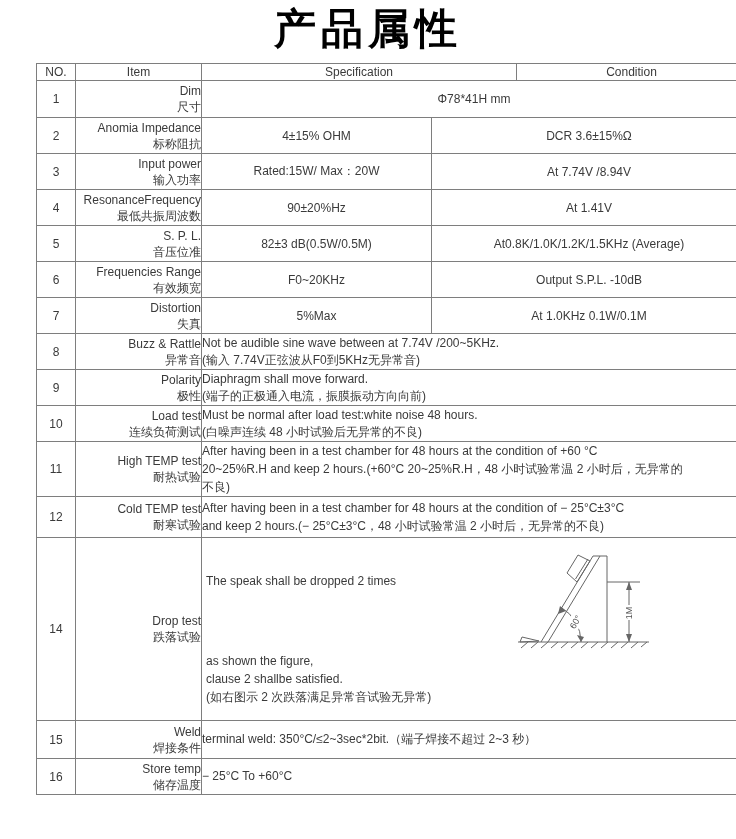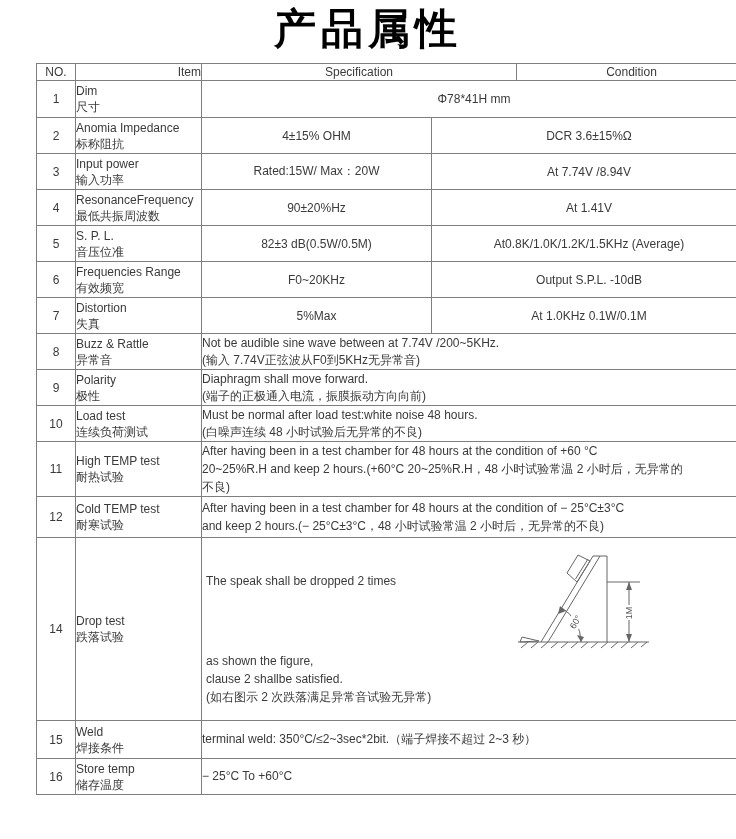--- a/index.html
+++ b/index.html
@@ -5,23 +5,23 @@
   html,body{margin:0;padding:0;background:#fff;}
   body{font-family:"Liberation Sans","DejaVu Sans",sans-serif;color:#3a3a3a;}
   .page{position:relative;width:736px;height:839px;background:#fff;overflow:hidden;}
   .title{position:absolute;top:2px;left:0;width:736px;text-align:center;
          font-size:42px;font-weight:bold;color:#000;letter-spacing:5px;line-height:54px;}
   table.spec{position:absolute;left:36px;top:63px;width:710px;
              border-collapse:collapse;table-layout:fixed;}
   table.spec th, table.spec td{border:1px solid #7e7e7e;font-size:12px;font-weight:normal;
              vertical-align:middle;padding:0;overflow:hidden;}
   th.hdr{line-height:15px;text-align:center;}
-  th.hdr-item{text-align:right;padding-left:3px;}
+  th.hdr-item{text-align:center;padding-left:3px;}
   td.c-no{text-align:center;}
-  td.c-item{text-align:left;padding-left:3px;}
+  td.c-item{text-align:right;padding-left:3px;}
   .c-item div{line-height:16px;white-space:nowrap;}
   td.c-spec, td.c-cond, td.c-merged-center{text-align:center;white-space:nowrap;}
   td.c-merged-left{text-align:left;padding-left:4px;}
   .line{line-height:17px;white-space:nowrap;}
   .line18{line-height:18px;white-space:nowrap;}
   
   td.c-drop{position:relative;vertical-align:top;padding:0;}
   .drop-text{padding:20px 0 0 4px;}
   .drop-gap{height:62px;}
   .figure{position:absolute;left:314px;top:11px;width:135px;height:100px;}

